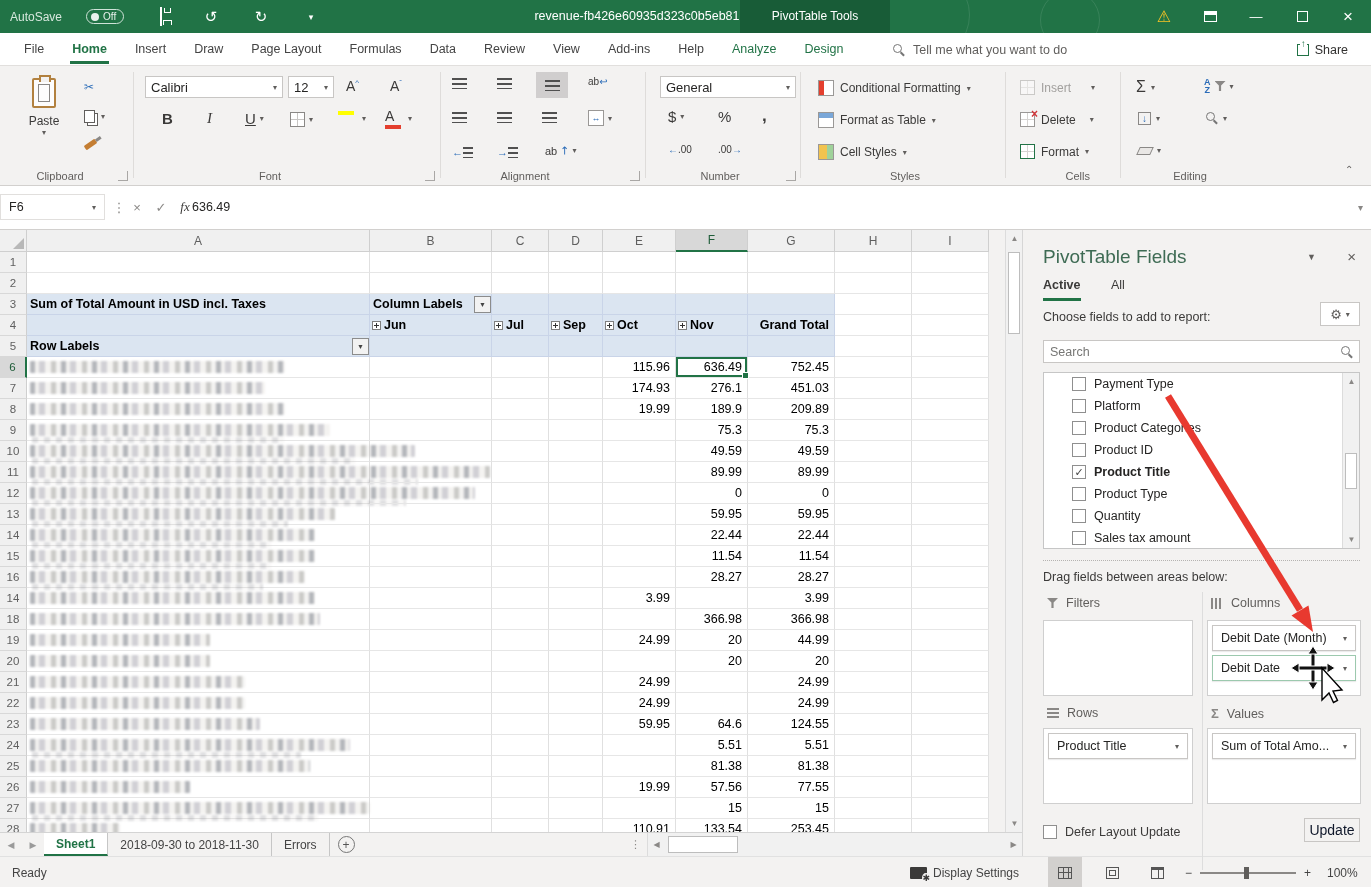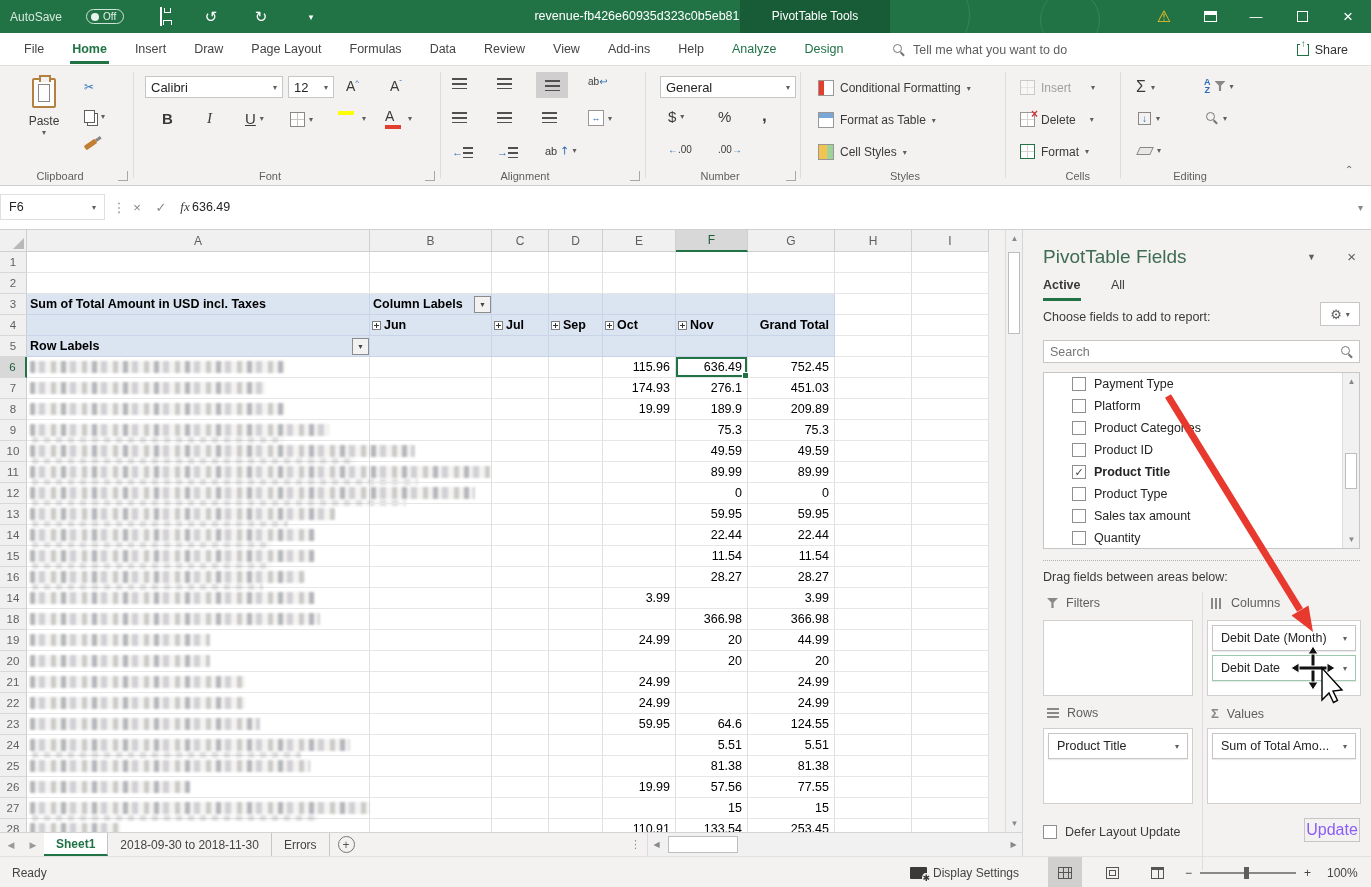--- a/index.html
+++ b/index.html
@@ -162,21 +162,21 @@
   .ahdr{position:absolute;font-size:12.5px;color:#605e5c;display:flex;align-items:center;gap:8px;}
   .abox{position:absolute;background:#fff;border:1px solid #cfcfcf;}
   .fldbtn{height:26px;background:#fff;border:1px solid #c8c6c4;box-shadow:0 1px 1px rgba(0,0,0,.08);display:flex;align-items:center;justify-content:space-between;padding:0 8px;font-size:12.5px;color:#252423;margin:4px 4px 0 4px;}
   .fldbtn.green{border-color:#9cc9ae;}
   .funnel{width:11px;height:10px;background:#8a8886;clip-path:polygon(0 0,100% 0,60% 45%,60% 100%,40% 100%,40% 45%);}
   .colsicon{width:12px;height:11px;background:repeating-linear-gradient(90deg,#8a8886 0 2px,transparent 2px 4px);}
   .rowsicon{width:12px;height:11px;background:repeating-linear-gradient(180deg,#8a8886 0 2px,transparent 2px 4px);}
   .sigma{font-size:13px;color:#8a8886;font-weight:bold;}
   #areadivv{position:absolute;left:50%;top:362px;width:1px;height:278px;background:#ddd;}
   #deferrow{position:absolute;left:0;top:595px;display:flex;align-items:center;gap:8px;font-size:12.5px;color:#3b3a39;}
-  #updatebtn{position:absolute;right:0;top:588px;width:56px;height:24px;border:1px solid #c8c6c4;background:#f3f2f1;color:#8b5cf6;font-size:16px;display:flex;align-items:center;justify-content:center;}
+  #updatebtn{position:absolute;right:0;top:588px;width:56px;height:24px;border:1px solid #c8c6c4;background:#f3f2f1;color:#0f172a;font-size:14px;display:flex;align-items:center;justify-content:center;}
 
   #overlay{position:absolute;left:0;top:0;width:1371px;height:887px;pointer-events:none;z-index:50;}
 </style>
 </head>
 <body>
 <div id="app">
 
   <div id="titlebar">
     <div class="deco" style="left:880px;top:-30px;width:90px;height:90px;"></div>
     <div class="deco" style="left:1040px;top:-10px;width:60px;height:60px;"></div>
@@ -951,25 +951,25 @@
             <div class="fitem">
               <span class="cbx">✓</span>
               <span style="font-weight: bold;">Product Title</span>
             </div>
             <div class="fitem">
               <span class="cbx"></span>
               <span>Product Type</span>
             </div>
             <div class="fitem">
               <span class="cbx"></span>
-              <span>Sales tax amount</span>
+              <span>Quantity</span>
             </div>
             <div class="fitem">
               <span class="cbx"></span>
-              <span>Quantity</span>
+              <span>Sales tax amount</span>
             </div>
           </div>
         <div id="listscroll">
           <div class="sarrow">▲</div>
           <div id="listthumb"></div>
           <div class="sarrow" style="position:absolute;bottom:0;">▼</div>
         </div>
       </div>
       <div id="dotsep"></div>
       <div id="draglbl">Drag fields between areas below:</div>

